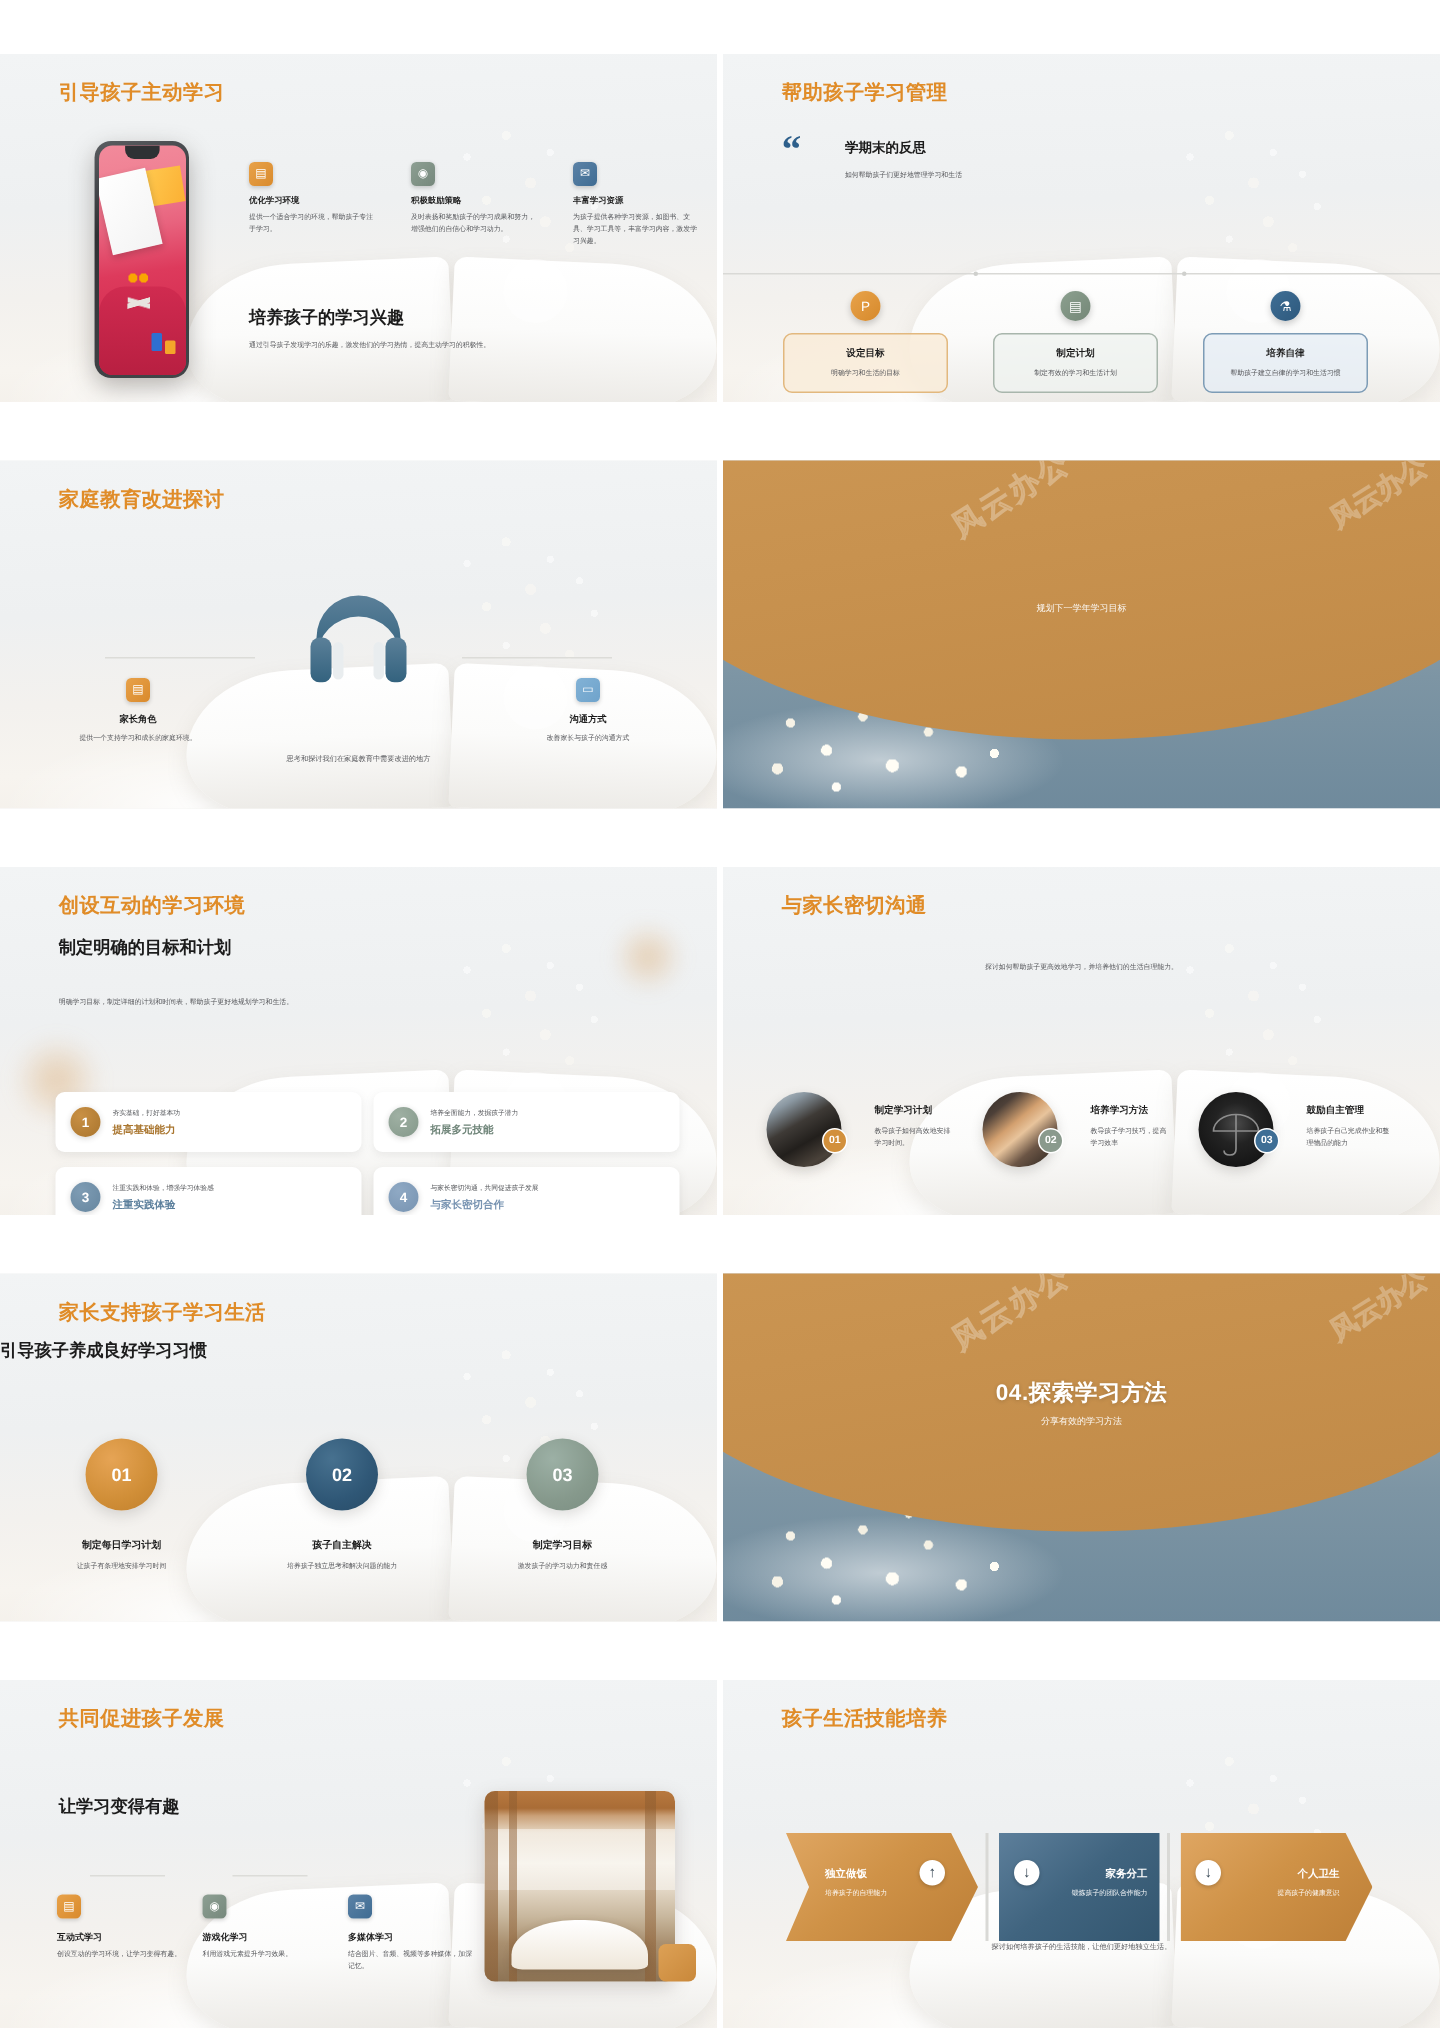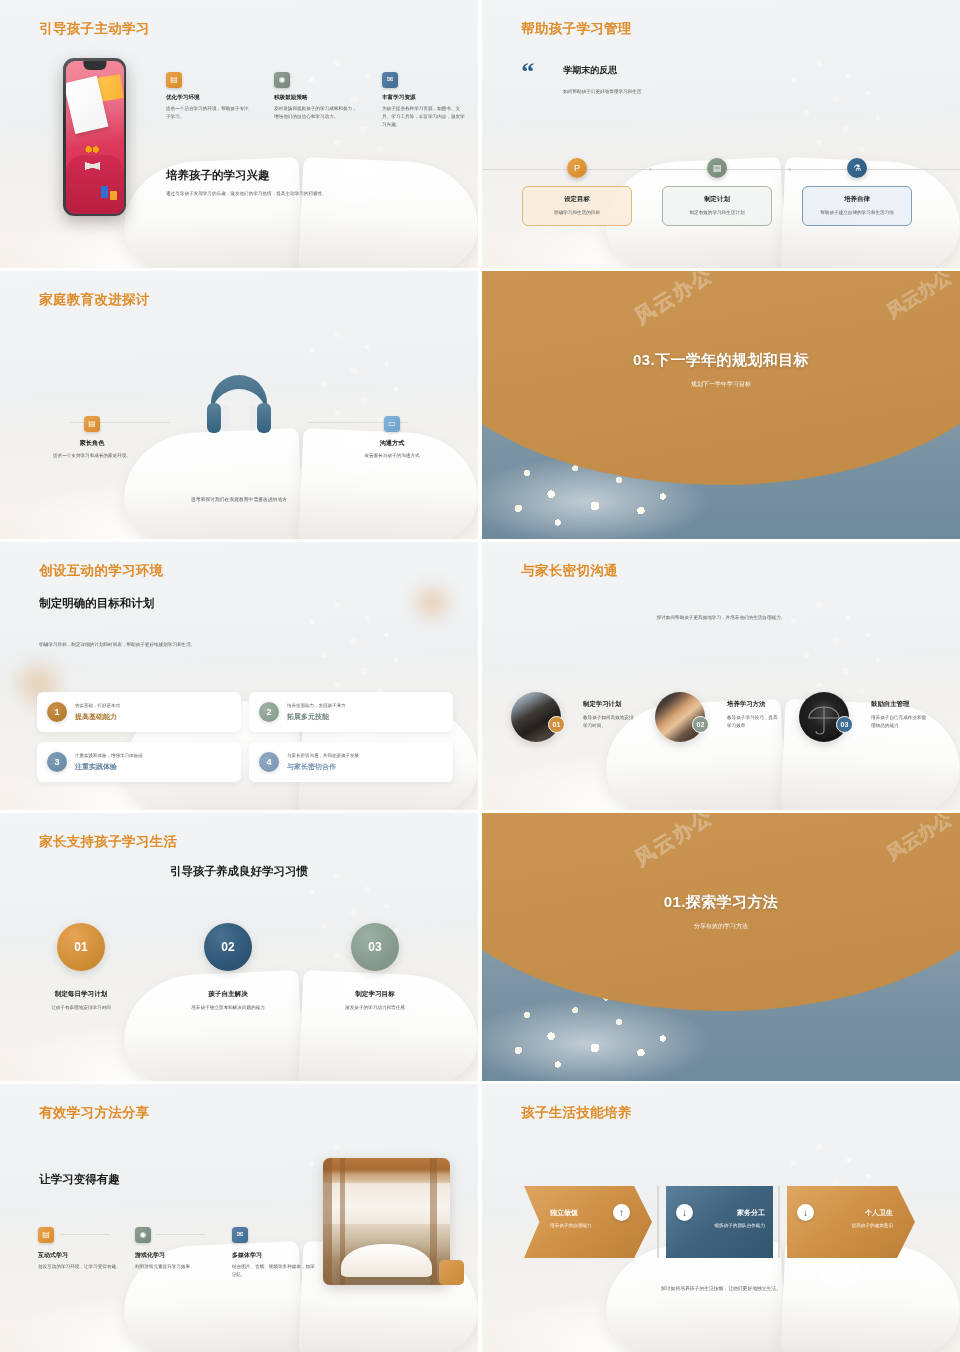--- a/index.html
+++ b/index.html
@@ -14,20 +14,21 @@
     display: grid;
     grid-template-columns: 478px 478px;
     grid-template-rows: repeat(5, 268px);
     column-gap: 4px; row-gap: 3px;
     background: #ffffff;
   }
   .slide {
     position: relative;
     overflow: hidden;
     background: #f3f4f3;
+    margin-top: 36px;
   }
   
   .bg-light {
     position: absolute; inset: 0;
     background:
       radial-gradient(ellipse 60% 42% at 72% 96%, rgba(255,255,255,.95) 0%, rgba(255,255,255,0) 62%),
       radial-gradient(ellipse 46% 34% at 28% 99%, rgba(255,255,255,.9) 0%, rgba(255,255,255,0) 60%),
       linear-gradient(178deg, #f2f4f5 0%, #eef0f1 42%, #f3f1ee 66%, #f7f4ef 85%, #f3efe9 100%);
   }
   
@@ -462,21 +463,20 @@
 
     <div style="position:absolute; left:0; right:0; top:84%; text-align:center; font-size:4.8px; color:#55565a;">思考和探讨我们在家庭教育中需要改进的地方</div>
   </div>
 
   <div class="slide">
     <div class="sec-photo"></div>
     <div class="sec-sprig"></div>
     <div class="sec-blob"></div>
     <div class="sec-wm">风云办公</div>
     <div class="sec-wm2">风云办公</div>
-    <div class="sec-title">03.下一学年的规划和目标</div>
     <div class="sec-sub">规划下一学年学习目标</div>
   </div>
 
   <div class="slide">
     <div class="bg-light"></div>
     <div class="book"></div>
     <div class="flowers"></div>
     <div class="warm-blob" style="right:22px; top:36px; width:48px; height:48px;"></div>
     <div class="warm-blob" style="left:8px; top:112px; width:60px; height:60px;"></div>
     <div class="s-title">创设互动的学习环境</div>
@@ -554,21 +554,21 @@
       <div class="d">培养孩子自己完成作业和整理物品的能力</div>
     </div>
   </div>
 
   <div class="slide">
     <div class="bg-light"></div>
     <div class="book"></div>
     <div class="flowers"></div>
     <div class="s-title">家长支持孩子学习生活</div>
 
-    <div class="s-heading" style="position:absolute; left:0; right:0; top:19%; text-align:center;">引导孩子养成良好学习习惯</div>
+    <div class="s-heading" style="position:absolute; left:0; right:0; top:19%; ">引导孩子养成良好学习习惯</div>
 
     <div class="big-circ bc1" style="left:57px; top:110px;">01</div>
     <div class="bc-label" style="left:6px; top:177px;">
       <div class="t">制定每日学习计划</div>
       <div class="d">让孩子有条理地安排学习时间</div>
     </div>
 
     <div class="big-circ bc2" style="left:204px; top:110px;">02</div>
     <div class="bc-label" style="left:153px; top:177px;">
       <div class="t">孩子自主解决</div>
@@ -581,29 +581,29 @@
       <div class="d">激发孩子的学习动力和责任感</div>
     </div>
   </div>
 
   <div class="slide">
     <div class="sec-photo"></div>
     <div class="sec-sprig"></div>
     <div class="sec-blob" style="top:-48%;"></div>
     <div class="sec-wm">风云办公</div>
     <div class="sec-wm2">风云办公</div>
-    <div class="sec-title">01.探索学习方法</div>
+    <div class="sec-title">04.探索学习方法</div>
     <div class="sec-sub">分享有效的学习方法</div>
   </div>
 
   <div class="slide">
     <div class="bg-light"></div>
     <div class="book"></div>
     <div class="flowers"></div>
-    <div class="s-title">有效学习方法分享</div>
+    <div class="s-title">共同促进孩子发展</div>
 
     <div class="s-heading" style="position:absolute; left:8.2%; top:33%;">让学习变得有趣</div>
 
     <div class="lib-photo"></div>
     <div class="lib-accent"></div>
 
     <div class="hp-line" style="left:60px; width:50px; top:56%;"></div>
     <div class="hp-line" style="left:155px; width:50px; top:56%;"></div>
 
     <div style="position:absolute; left:38px; top:143px; width:84px;">

